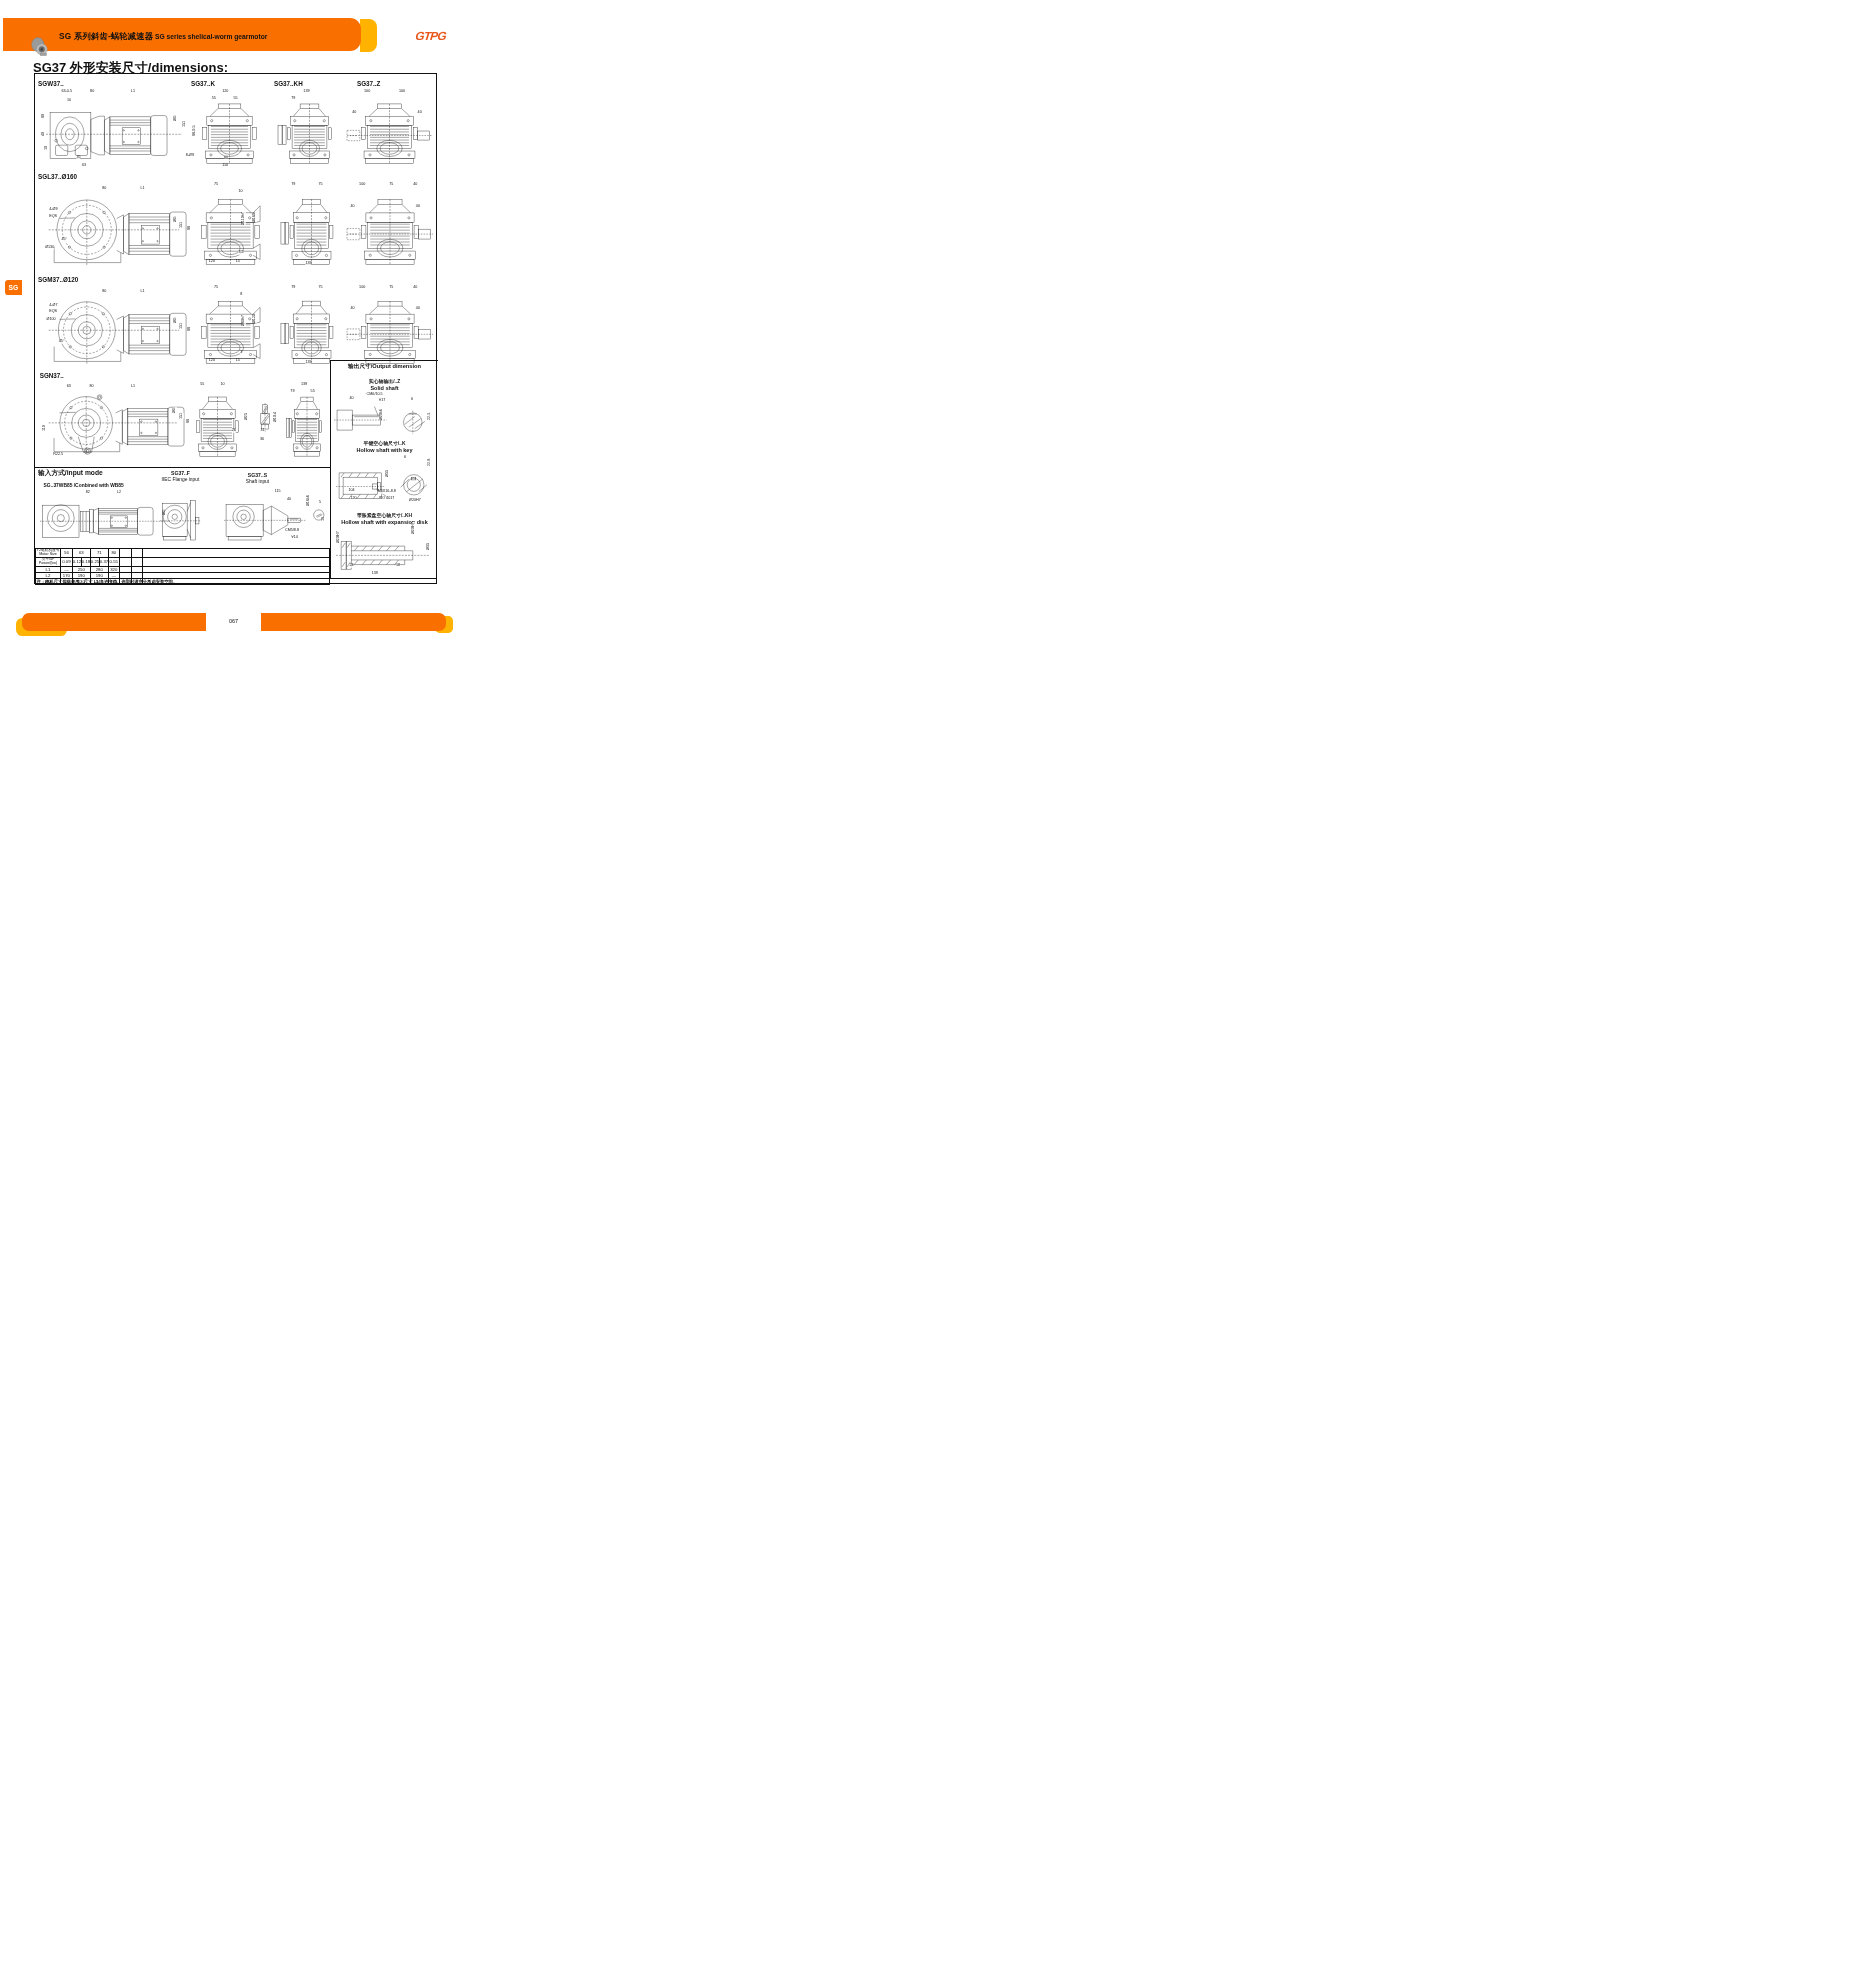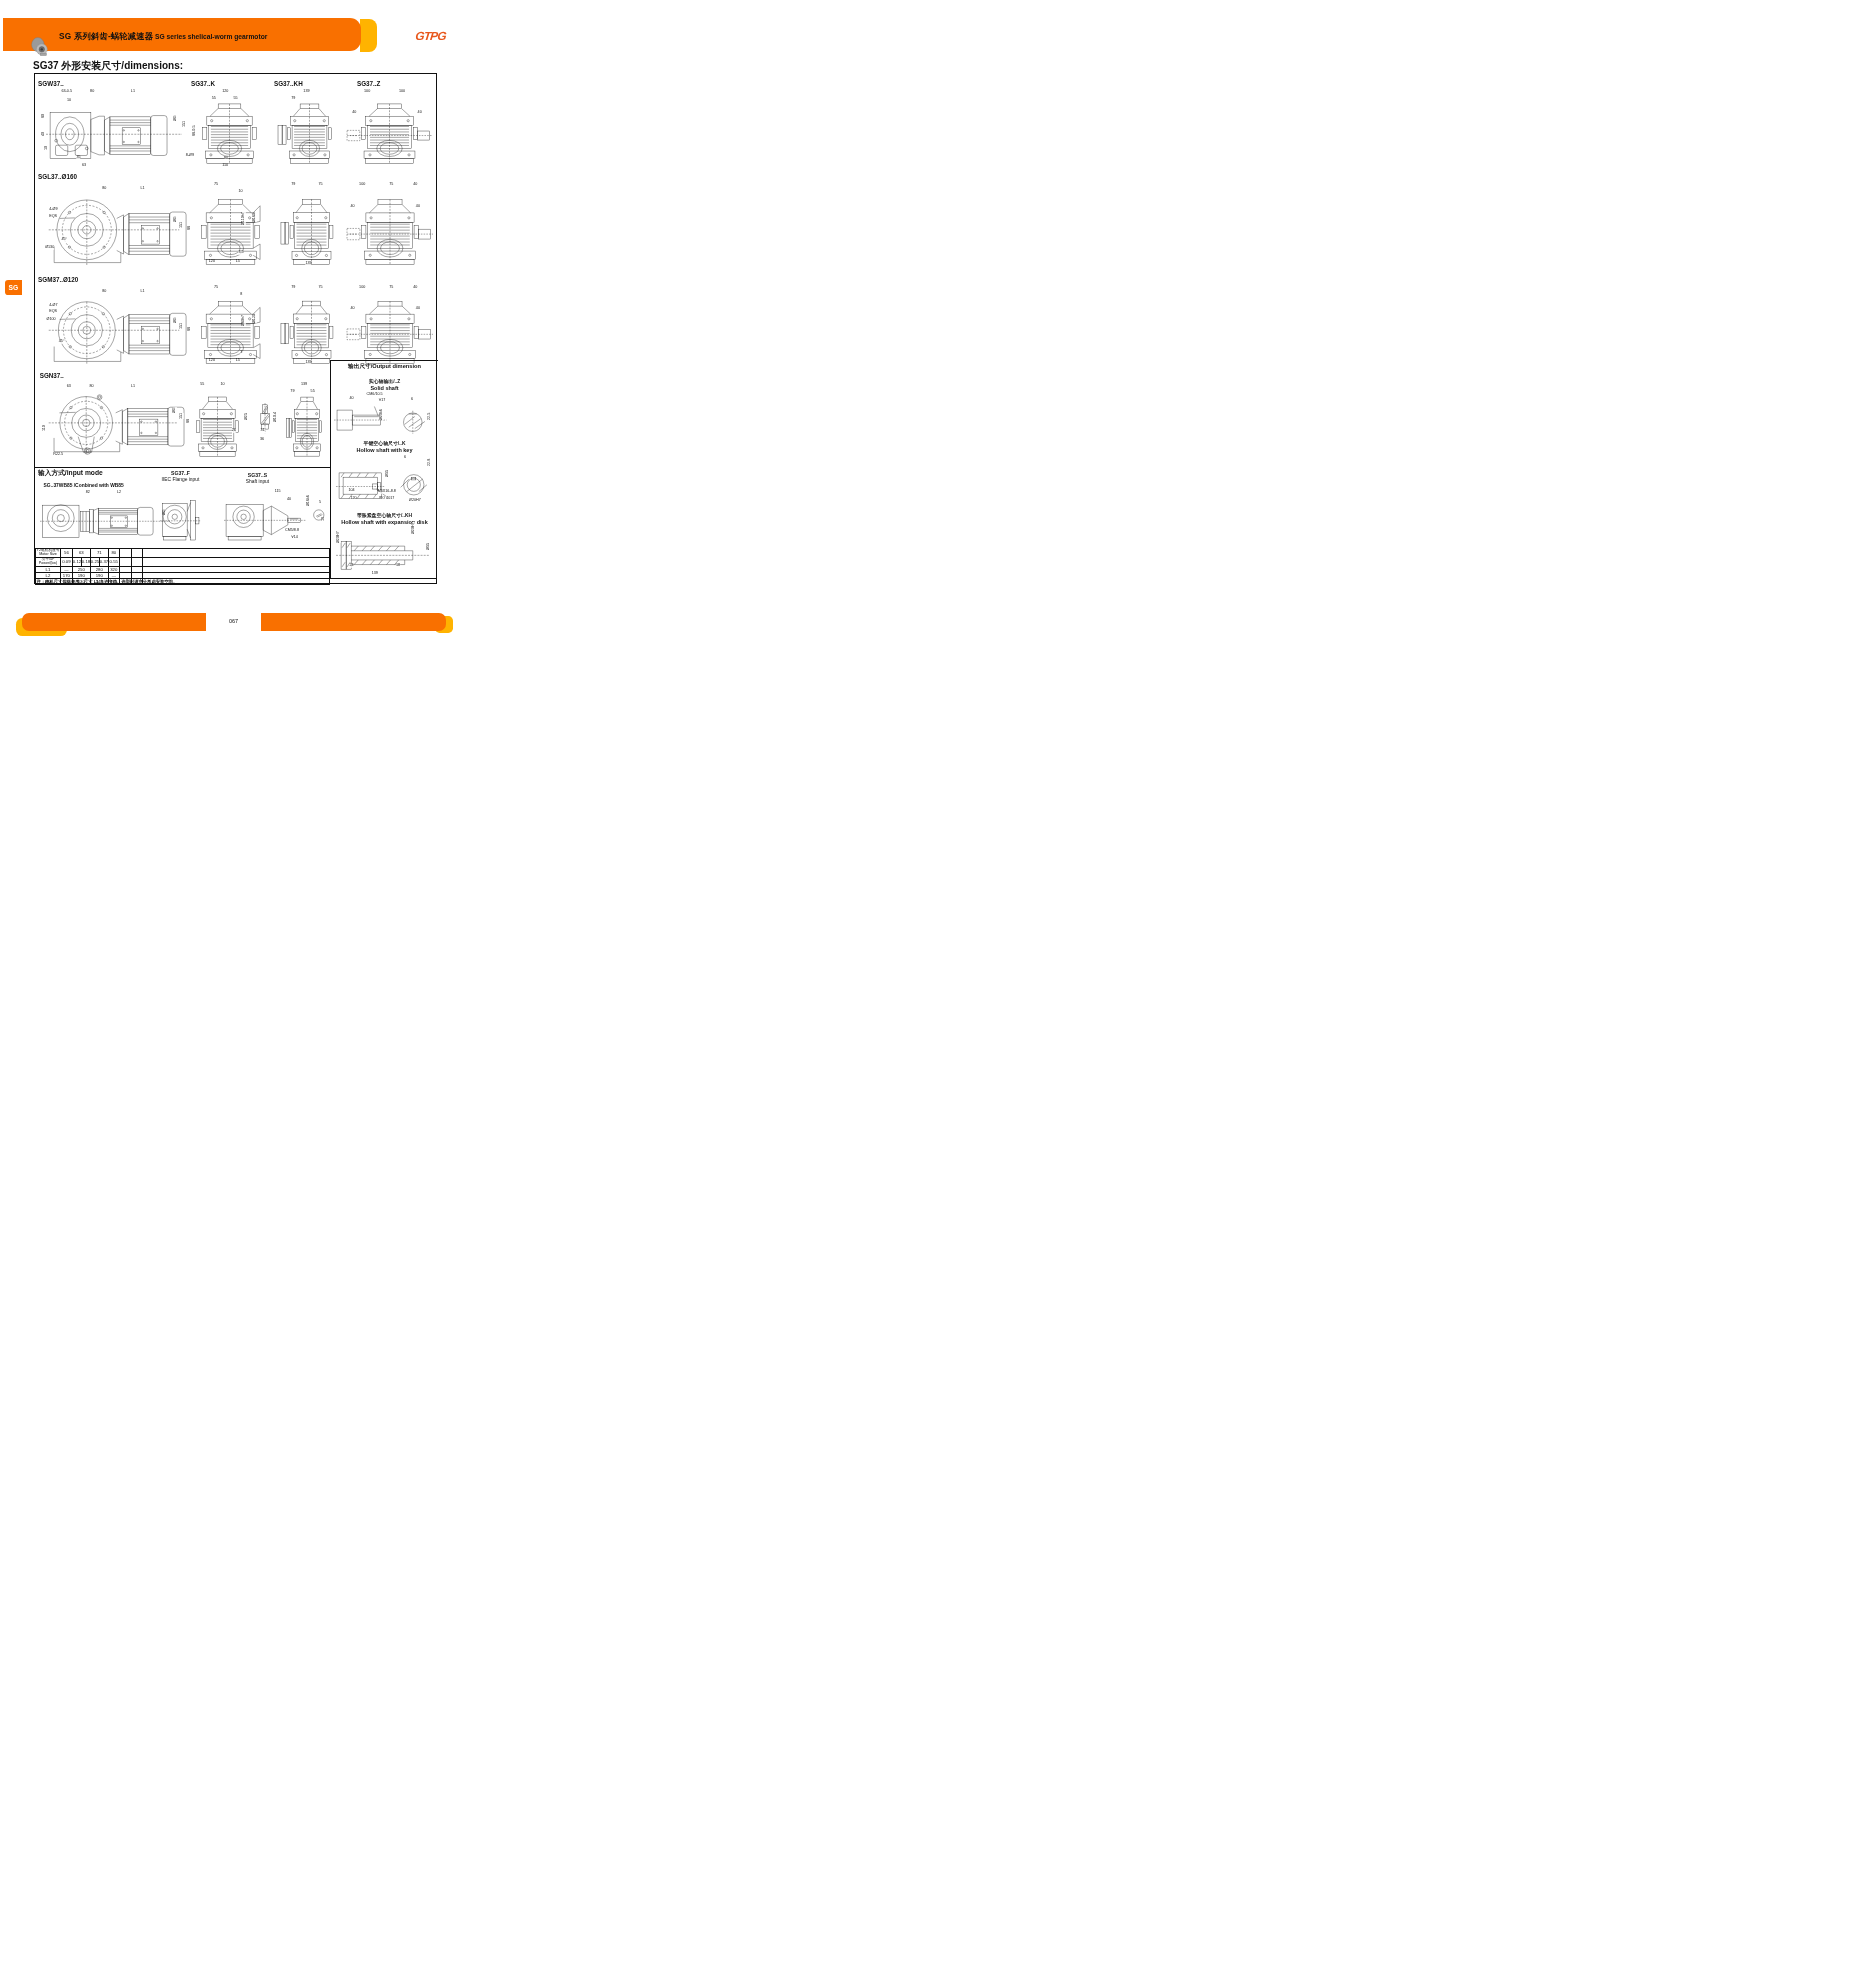--- a/index.html
+++ b/index.html
@@ -8,21 +8,21 @@
   .abs{position:absolute;}
   
   .banner{left:3.1px;top:17.7px;width:358px;height:33px;background:var(--accent);border-radius:0 11px 11px 0;}
   .banner-accent{left:360px;top:19px;width:17.3px;height:33px;background:var(--accent2);border-radius:0 7.9px 7.9px 0;z-index:0;}
   .banner-title{left:59px;top:31px;font-weight:bold;white-space:nowrap;z-index:3;}
   .banner-title .cn{font-size:8.3px;letter-spacing:0.2px;}
   .banner-title .en{font-size:6.7px;}
   .logo{left:407px;top:29px;width:47px;height:16.5px;text-align:center;font-weight:900;font-style:italic;
         font-size:11.8px;color:var(--logo);letter-spacing:-0.8px;transform:skewX(-6deg);z-index:3;}
   .gearimg{left:30px;top:36px;width:19.7px;height:20.4px;z-index:4;}
-  .page-title{left:33px;top:59px;font-size:10px;font-weight:bold;}
+  .page-title{left:33px;top:59px;font-size:13px;font-weight:bold;}
   
   .frame{left:34px;top:73px;width:403px;height:511px;border:0.8px solid #111;box-sizing:border-box;}
   .rowlabel{position:absolute;font-weight:bold;font-size:6.3px;white-space:nowrap;}
   .cell{position:absolute;}
   .cell svg{position:absolute;left:0;top:14%;width:100%;height:86%;overflow:visible;}
   .cell svg *{stroke:var(--line);fill:none;stroke-width:1;}
   .dim{position:absolute;font-size:3.7px;white-space:nowrap;background:rgba(255,255,255,.75);line-height:1;
        transform:translate(-0.8px,0);}
   .dim.rot{transform:rotate(-90deg);transform-origin:left top;}
   

